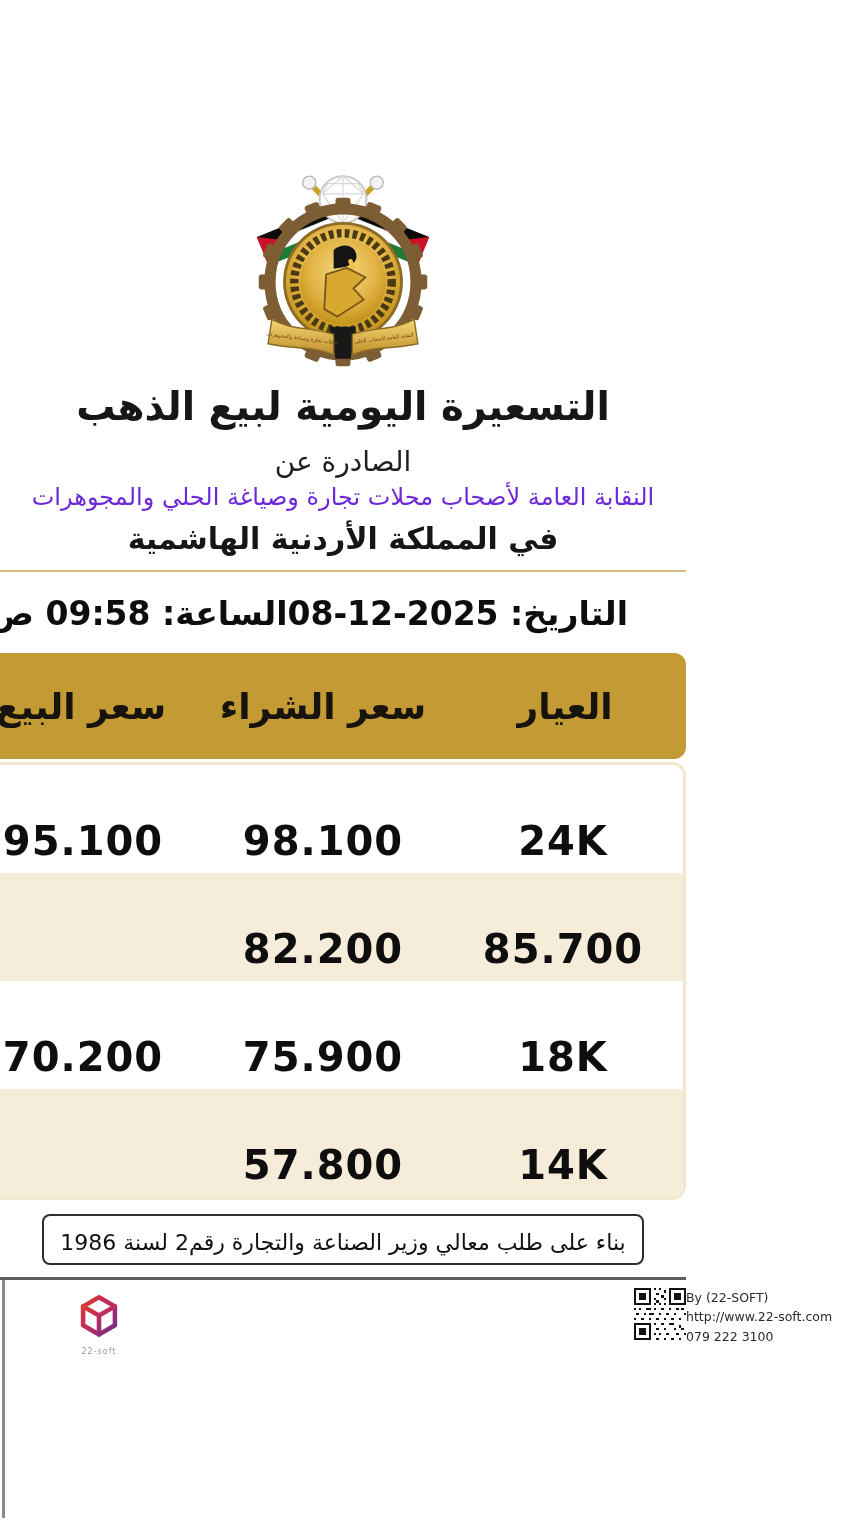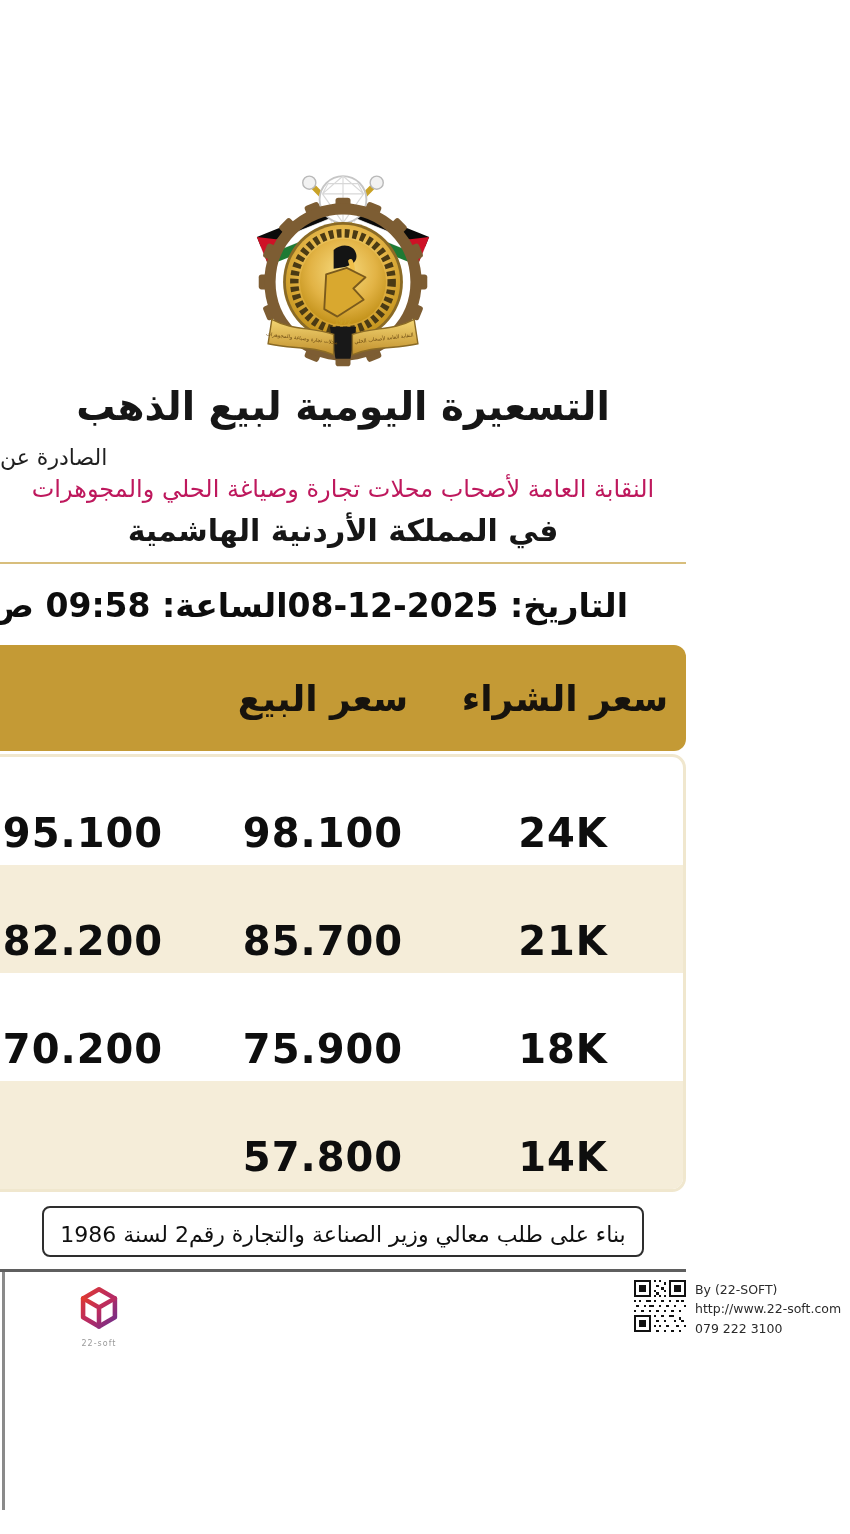--- a/index.html
+++ b/index.html
@@ -9,22 +9,22 @@
     font-family:"DejaVu Sans", sans-serif; overflow:hidden;
   }
   .poster { position:relative; width:686px; height:1534px; }
 
   .emblem-wrap { display:flex; justify-content:center; padding-top:158px; }
 
   .title {
     margin:10px 0 0; text-align:center;
     font-size:39px; font-weight:bold; color:#161616; letter-spacing:0;
   }
-  .sub1 { margin-top:16px; text-align:left; font-size:22px; color:#1f1f1f; }
-  .sub2 { margin-top:5px;  text-align:center; font-size:24px; color:#be185d; }
+  .sub1 { margin-top:16px; text-align:center; font-size:28px; color:#1f1f1f; }
+  .sub2 { margin-top:5px;  text-align:center; font-size:24px; color:#6d28d9; }
   .sub3 { margin-top:10px; text-align:center; font-size:30px; font-weight:600; color:#161616; }
 
   .gold-divider { width:720px; height:2px; background:#D8BE7C; margin:14px auto 0; }
 
   .datetime {
     display:flex; justify-content:space-between; align-items:baseline;
     padding:0 58px; margin-top:22px;
     font-size:33px; font-weight:bold; color:#0d0d0d;
   }
   .dt-group { white-space:nowrap; }
@@ -53,21 +53,21 @@
     display:inline-block; border:2px solid #2e2e2e; border-radius:8px;
     padding:14px 16px 8px; font-size:22px; color:#101010;
   }
 
   .bottom-rule { margin-top:12px; height:3px; background:#5f5f5f; width:847px; }
 
   .footer { position:relative; height:238px; direction:ltr; }
   .left-rule { position:absolute; left:2px; top:0; bottom:0; width:3px; background:#8a8a8a; }
   .brand { position:absolute; left:68px; top:12px; width:62px; text-align:center; }
   .brand-label { font-size:8px; color:#9a9a9a; letter-spacing:1px; margin-top:1px; }
-  .credit { position:absolute; left:634px; top:8px; display:flex; gap:9px; align-items:flex-start; }
+  .credit { position:absolute; left:634px; top:8px; display:flex; align-items:flex-start; }
   .credit-text { font-size:12.5px; color:#2b2b2b; line-height:1.55; white-space:nowrap; }
 </style>
 </head>
 <body>
 
 <div class="poster" dir="rtl">
 
   <div class="emblem-wrap">
     <svg width="206" height="216" viewBox="0 0 220 230">
       <defs>
@@ -165,31 +165,31 @@
       <span class="dt-value">08-12-2025</span>
     </div>
     <div class="dt-group">
       <span>الساعة:</span>
       <span>09:58 ص</span>
     </div>
   </div>
 
   <div class="gtable">
     <div class="ghead">
+      <div>العيار</div>
       <div>سعر الشراء</div>
       <div>سعر البيع</div>
     </div>
     <div class="gbody">
       <div class="grow">
         <div class="num">24K</div>
         <div class="num">98.100</div>
         <div class="num">95.100</div>
       </div>
       <div class="grow alt">
-        <div class="num">21K</div>
         <div class="num">85.700</div>
         <div class="num">82.200</div>
       </div>
       <div class="grow">
         <div class="num">18K</div>
         <div class="num">75.900</div>
         <div class="num">70.200</div>
       </div>
       <div class="grow alt">
         <div class="num">14K</div>

